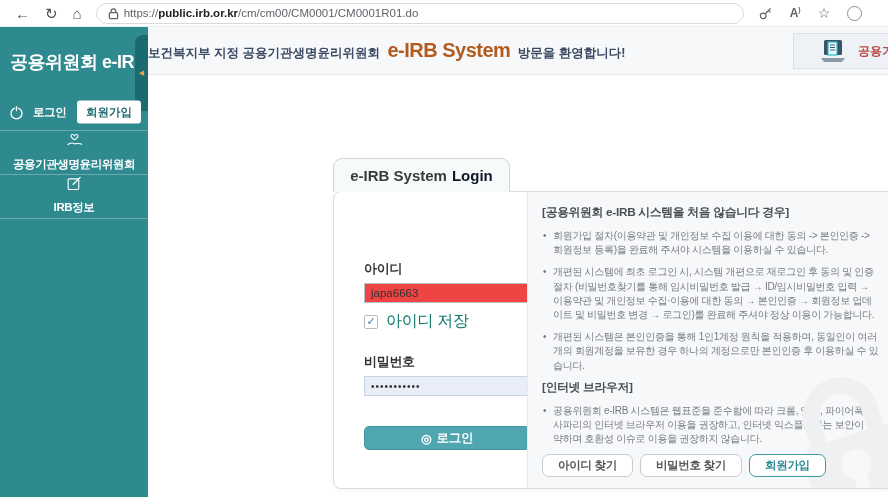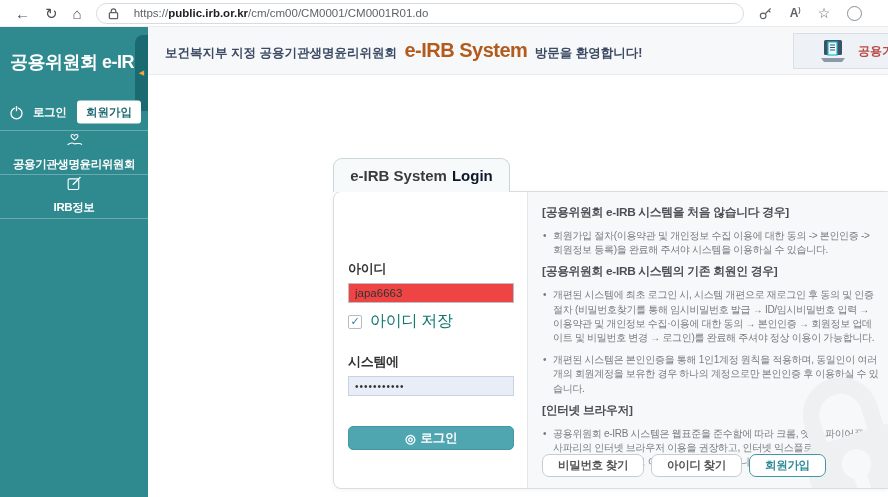--- a/index.html
+++ b/index.html
@@ -4,21 +4,21 @@
 <style>
   * { margin:0; padding:0; box-sizing:border-box; }
   html,body { width:888px; height:497px; overflow:hidden; background:#fff;
     font-family:"Liberation Sans","DejaVu Sans",sans-serif; position:relative; }
 
   
   .chrome { position:absolute; left:0; top:0; width:888px; height:27px; background:#fff;
     border-bottom:1px solid #ececec; display:flex; align-items:center; }
   .nav-ic { color:#4d5156; font-size:15px; line-height:1; margin-left:15px; cursor:pointer; }
   .url-pill { margin-left:14px; width:648px; height:21px; border:1px solid #d7dade; border-radius:11px;
-    background:#fff; display:flex; align-items:center; padding:0 11px; gap:15px; }
+    background:#fff; display:flex; align-items:center; padding:0 11px; gap:5px; }
   .url-txt { font-size:11.5px; color:#5f6368; white-space:nowrap; overflow:hidden; }
   .url-txt b { color:#1c1e21; font-weight:bold; }
   .chrome-right { display:flex; align-items:center; gap:17px; margin-left:14px; }
   .ra-wrap { font-size:12px; color:#5f6368; font-weight:bold; }
   .ra-wrap sup { font-size:7px; }
   .star-ic { font-size:14px; color:#5f6368; }
   .partial-ic { width:15px; height:15px; border:1.4px solid #8a8d91; border-radius:50%; flex:0 0 auto; }
 
   
   .sidebar { position:absolute; left:0; top:27px; width:148px; height:470px; background:#2f8a8f; }
@@ -32,39 +32,39 @@
   .sb-item.first { height:37px; }
   .sb-item.tall { height:44px;flex-direction:column; }
   .sb-label { font-size:11.5px; font-weight:bold; letter-spacing:-0.4px; white-space:nowrap; }
   .sb-signup { position:absolute; right:7px; top:50%; transform:translateY(-50%);
     background:#fff; color:#1d6b72; font-size:11.5px; font-weight:bold;
     border:none; border-radius:3px; padding:4px 9px; cursor:pointer; }
   .sb-ic { display:flex; align-items:center; }
 
   
   .topbar { position:absolute; left:148px; top:27px; width:740px; height:48px; background:#f7f8fa;
-    border-bottom:1px solid #e9ebee; display:flex; align-items:center; padding-left:17px; }
+    border-bottom:1px solid #e9ebee; display:flex; align-items:center; }
   .welcome { font-size:12.5px; font-weight:bold; color:#3c4a63; white-space:nowrap; }
   .welcome .brand { font-size:20px; color:#b35a1d; letter-spacing:-0.5px; padding:0 4px; }
   .corner-btn { position:absolute; left:645px; top:6px; width:135px; height:36px;
     background:#eef1f5; border:1px solid #dbdfe4; display:flex; align-items:center;
     padding-left:24px; gap:10px; cursor:pointer; }
   .corner-btn span { font-size:12px; font-weight:bold; color:#b94a48; white-space:nowrap; }
 
   
   .login-tab { position:absolute; left:333px; top:158px; width:177px; height:34px; z-index:3;
     background:#f7fafb; border:1px solid #ccd5d9; border-bottom:none; border-radius:9px 9px 0 0;
     display:flex; align-items:center; justify-content:center; font-size:15px; font-weight:bold; color:#3a3a3a; }
   .login-tab .accent { color:#0f172a; margin-left:5px; }
 
   .panel { position:absolute; left:333px; top:191px; width:561px; height:298px; background:#fff;
     border:1px solid #d8dde0; border-radius:8px; box-shadow:0 1px 4px rgba(0,0,0,0.05);
     overflow:hidden; z-index:2; }
 
-  .form-col { position:absolute; left:0; top:0; width:193px; height:100%; padding:68px 13px 0 14px; }
+  .form-col { position:absolute; left:16px; top:0; width:193px; height:100%; padding:68px 13px 0 14px; }
   .fld-label { font-size:13px; font-weight:bold; color:#333; letter-spacing:-0.3px; }
   .fld-input { width:100%; height:20px; border:1px solid #b9c0c8; background:#ef4444; margin-top:5px;
     font-size:11.5px; color:#333; padding:0 6px; font-family:"Liberation Sans",sans-serif; }
   .fld-input.pw { background:#e8edf8; border-color:#c9d2e4; letter-spacing:1px; font-size:10px; }
   .chk-row { display:flex; align-items:center; gap:8px; margin-top:8px; cursor:pointer; }
   .chk-box { width:14px; height:14px; border:1px solid #b7bcc2; border-radius:2px; background:#fff;
     display:flex; align-items:center; justify-content:center; font-size:11px; font-weight:bold; color:#3a7ca5; }
   .chk-label { font-size:16px; color:#0f766e; letter-spacing:-0.3px; }
   .pw-label { margin-top:21px; }
   .login-btn { margin-top:30px; width:100%; height:24px; background:#4fa6b0; color:#fff;
@@ -181,40 +181,39 @@
 
 <div class="panel">
 
   <div class="form-col">
     <div class="fld-label">아이디</div>
     <input class="fld-input" type="text" value="japa6663" style="">
     <div class="chk-row">
       <span class="chk-box">✓</span>
       <span class="chk-label">아이디 저장</span>
     </div>
-    <div class="fld-label pw-label">시스템에</div>
+    <div class="fld-label pw-label">비밀번호</div>
     <input class="fld-input pw" type="text" value="•••••••••••" style="">
     <button class="login-btn">
       <span>◎</span>
       <span>로그인</span>
     </button>
   </div>
 
   <div class="notice-col">
     <div class="n-h">[공용위원회 e-IRB 시스템을 처음 않습니다 경우]</div>
     <div class="n-b">회원가입 절차(이용약관 및 개인정보 수집 이용에 대한 동의 -&gt; 본인인증 -&gt; 회원정보 등록)을 완료해 주셔야 시스템을 이용하실 수 있습니다.</div>
-    <div class="n-h">[공용위원회 e-IRB 시스템의 기존 회원인 경우]</div>
     <div class="n-b">개편된 시스템에 최초 로그인 시, 시스템 개편으로 재로그인 후 동의 및 인증절차 (비밀번호찾기를 통해 임시비밀번호 발급 → ID/임시비밀번호 입력 → 이용약관 및 개인정보 수집·이용에 대한 동의 → 본인인증 → 회원정보 업데이트 및 비밀번호 변경 → 로그인)를 완료해 주셔야 정상 이용이 가능합니다.</div>
     <div class="n-b">개편된 시스템은 본인인증을 통해 1인1계정 원칙을 적용하며, 동일인이 여러 개의 회원계정을 보유한 경우 하나의 계정으로만 본인인증 후 이용하실 수 있습니다.</div>
     <div class="n-h">[인터넷 브라우저]</div>
     <div class="n-b">공용위원회 e-IRB 시스템은 웹표준을 준수함에 따라 크롬, 엣지, 파이어폭스, 사파리의 인터넷 브라우저 이용을 권장하고, 인터넷 익스플로러는 보안이 취약하며 호환성 이슈로 이용을 권장하지 않습니다.</div>
 
     <div class="notice-btns">
+      <button class="n-btn">아이디 찾기</button>
       <button class="n-btn">비밀번호 찾기</button>
-      <button class="n-btn">아이디 찾기</button>
       <button class="n-btn accent">회원가입</button>
     </div>
 
     <div class="watermark">
       <svg width="165" height="165" viewBox="0 0 100 100">
         <path d="M32 46 V32 a18 18 0 0 1 36 0 V46" fill="none" stroke="#eef0f2" stroke-width="10"></path>
         <rect x="20" y="45" width="60" height="46" rx="9" fill="#eef0f2"></rect>
         <circle cx="50" cy="63" r="9" fill="#f7f8f9"></circle>
         <rect x="46" y="67" width="8" height="16" fill="#f7f8f9"></rect>
       </svg>

